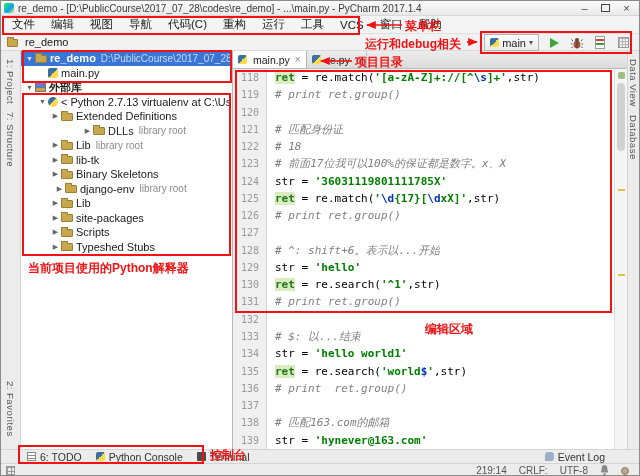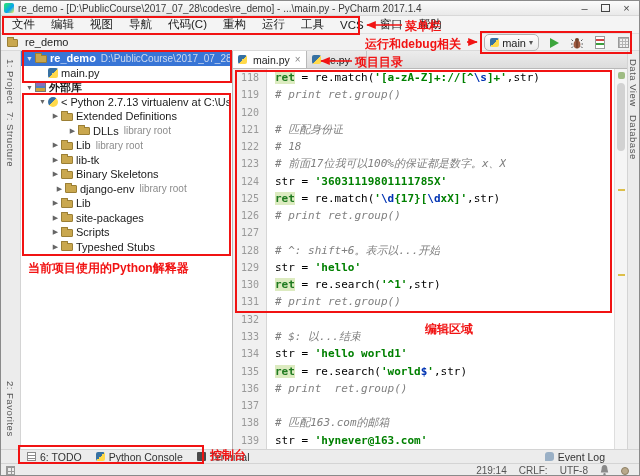--- a/index.html
+++ b/index.html
@@ -11,21 +11,21 @@
   .winctl{display:flex;flex:none;margin-right:2px;}
   .wbtn{width:21px;height:12px;display:flex;align-items:center;justify-content:center;font-size:11px;line-height:10px;color:#444;cursor:default;}
   .maxglyph{width:7px;height:6px;border:1px solid #444;display:block;}
   
   .menubar{height:18px;background:#f4f4f4;display:flex;align-items:center;padding-left:3px;border-bottom:1px solid #e0e0e0;box-sizing:border-box;}
   .menu-item{font-size:11.5px;color:#1a1a1a;padding:1px 8px;white-space:nowrap;}
   
   .toolbar{height:17px;background:#f2f2f2;display:flex;align-items:center;position:relative;border-bottom:1px solid #dadada;box-sizing:border-box;}
   .nav{display:flex;align-items:center;margin-left:6px;font-size:11px;color:#222;gap:4px;}
   .runbox{position:absolute;right:8px;top:1px;display:flex;align-items:center;gap:7px;height:15px;}
-  .cfg{display:inline-flex;align-items:center;gap:3px;border:1px solid #b3b3b3;border-radius:5px;background:linear-gradient(#fefefe,#ebebeb);padding:0 5px;height:15px;font-size:11px;color:#222;}
+  .cfg{display:inline-flex;align-items:center;gap:3px;border:1px solid #b3b3b3;border-radius:0;background:linear-gradient(#fefefe,#ebebeb);padding:0 5px;height:15px;font-size:11px;color:#222;}
   .dd{font-size:8px;color:#555;}
   .tbtn{display:inline-flex;align-items:center;justify-content:center;width:16px;height:15px;}
   .play{width:0;height:0;border-left:9px solid #3da63d;border-top:5.5px solid transparent;border-bottom:5.5px solid transparent;}
   .cov{width:8px;height:11px;background:linear-gradient(#fff 2px,#d04545 2px 4px,#fff 4px 6px,#3f9e3f 6px 8px,#fff 8px);border:1px solid #999;}
   .gridic{width:9px;height:9px;border:1px solid #9a9a9a;background-image:linear-gradient(#b5b5b5 1px,transparent 1px),linear-gradient(90deg,#b5b5b5 1px,transparent 1px);background-size:3px 3px;}
   
   .ic{display:inline-block;flex:none;position:relative;width:12px;height:10px;margin-right:3px;}
   .ic-folder{background:#c9a74e;border:1px solid #9b7f35;border-radius:1px;height:8px;margin-top:1px;box-sizing:border-box;}
   .ic-folder::before{content:'';position:absolute;top:-3px;left:-1px;width:5px;height:2px;background:#c9a74e;border:1px solid #9b7f35;border-bottom:none;border-radius:1px 1px 0 0;}
   .ic-pyfile{width:10px;height:10px;border-radius:2px;background:linear-gradient(135deg,#3771a2 50%,#ffd94a 50%);}
@@ -190,21 +190,21 @@
           <div class="trow" style="padding-left: 16px;">
             <span class="tw">▼</span>
             <i class="ic ic-interp"></i>
             <span class="tlab">&lt; Python 2.7.13 virtualenv at C:\Us</span>
           </div>
           <div class="trow" style="padding-left: 29px;">
             <span class="tw">▶</span>
             <i class="ic ic-folder"></i>
             <span class="tlab">Extended Definitions</span>
           </div>
-          <div class="trow" style="padding-left: 46px;">
+          <div class="trow" style="padding-left: 18px; margin-left: 43px;">
             <span class="tw">▶</span>
             <i class="ic ic-folder"></i>
             <span class="tlab">DLLs</span>
             <span class="hint">library root</span>
           </div>
           <div class="trow" style="padding-left: 29px;">
             <span class="tw">▶</span>
             <i class="ic ic-folder"></i>
             <span class="tlab">Lib</span>
             <span class="hint">library root</span>

